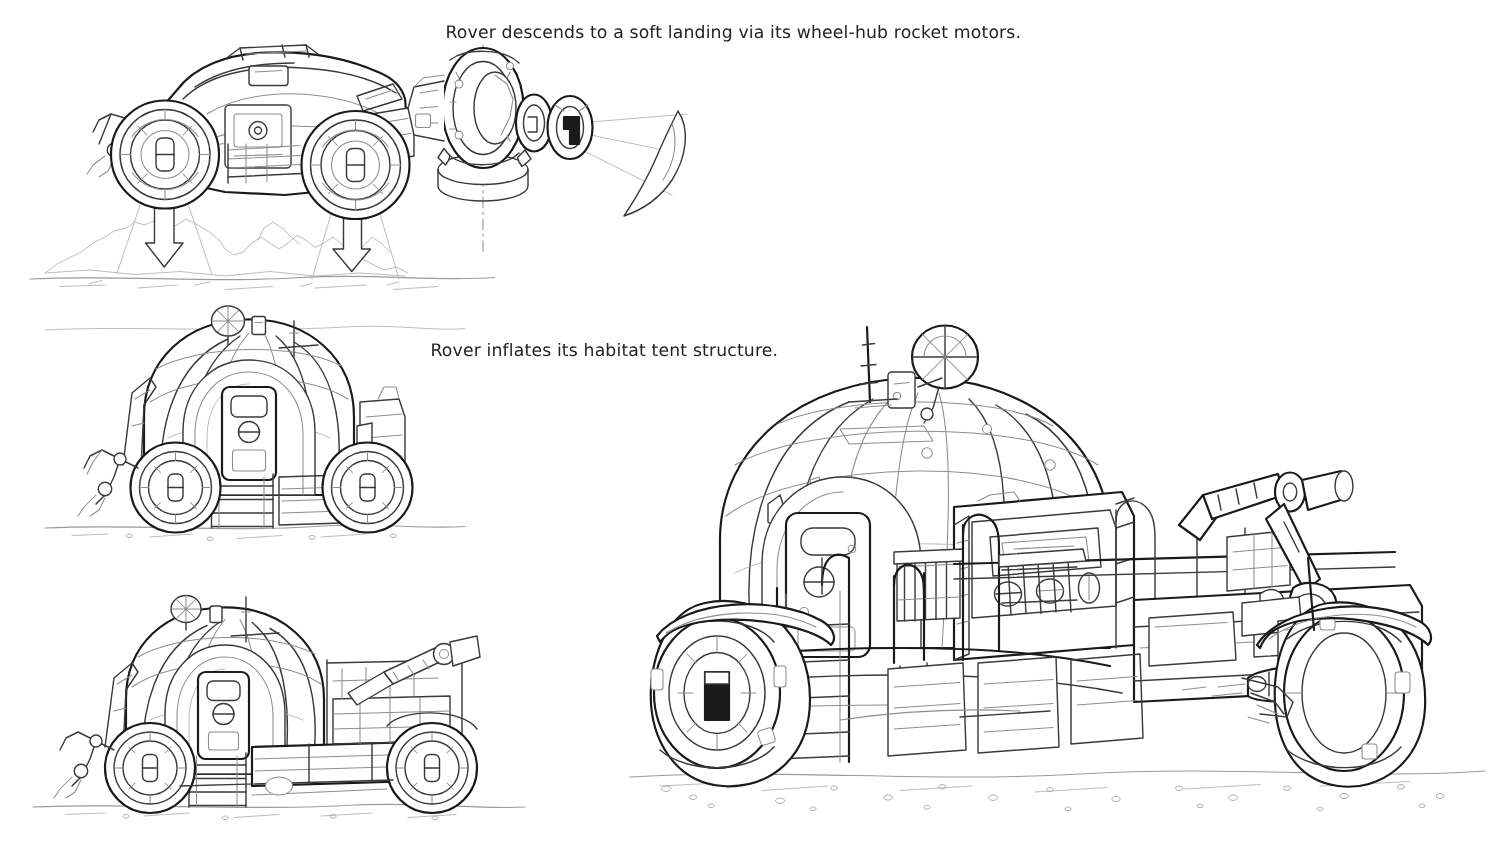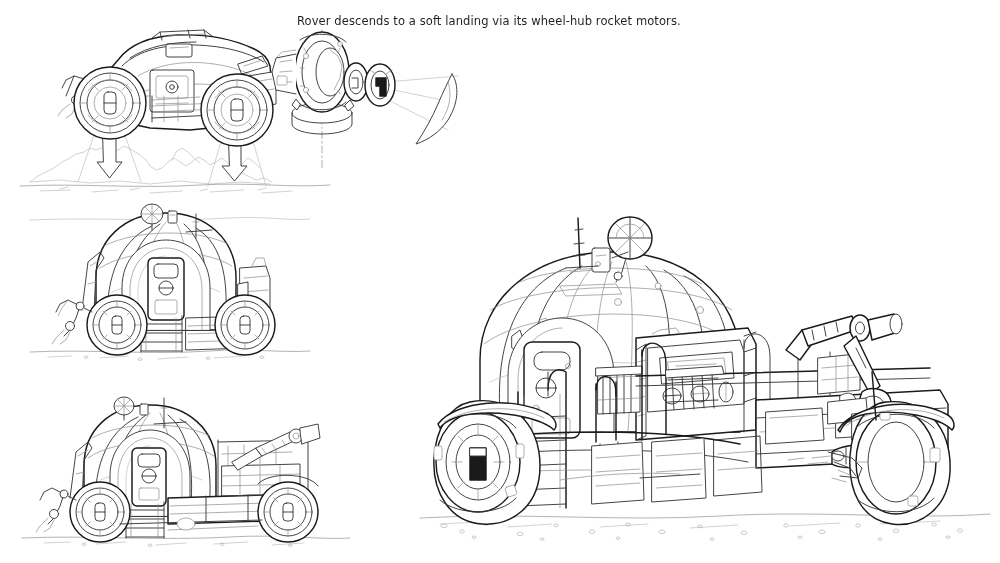--- a/index.html
+++ b/index.html
@@ -652,15 +652,16 @@
         <path class="ln-m" d="M828 452 L852 458 L862 468 L858 478 L840 476"></path>
         <path class="ln-m" d="M834 462 L850 468 L856 476"></path>
         <path class="ln-l" d="M838 470 L852 476 M832 478 L846 482"></path>
         <path class="ln-h" d="M872 372 L876 420"></path>
       </g>
     </g>
   </svg>
 
   <div class="caption" style="left:297px;top:14px;">Rover descends to a soft landing via its wheel-hub rocket motors.</div>
 
+  <div class="caption" style="left:287px;top:226px;">Rover inflates its habitat tent structure.</div>
 
 
 </div>
 
 </body></html>

